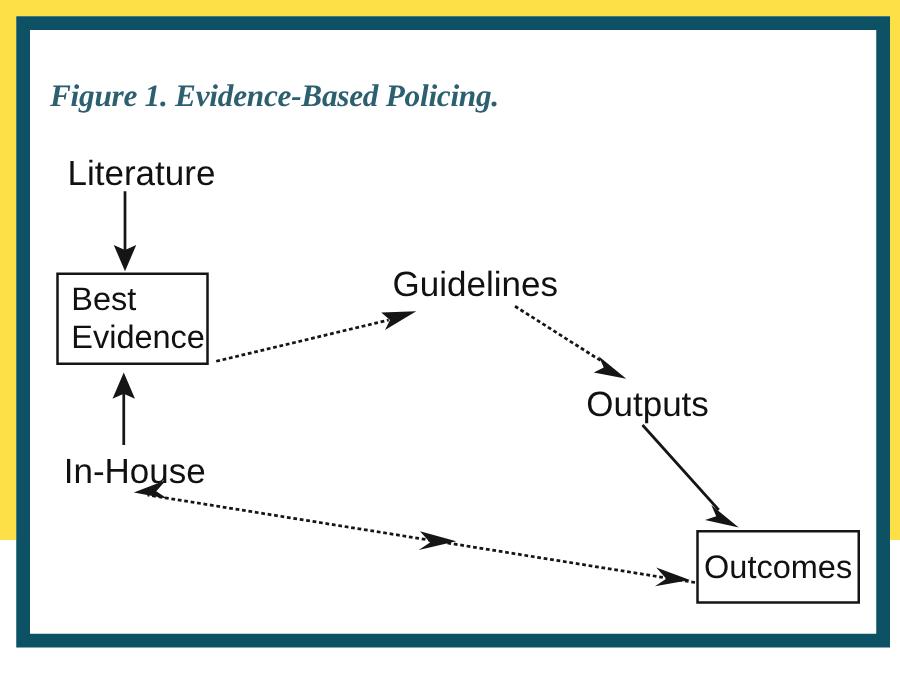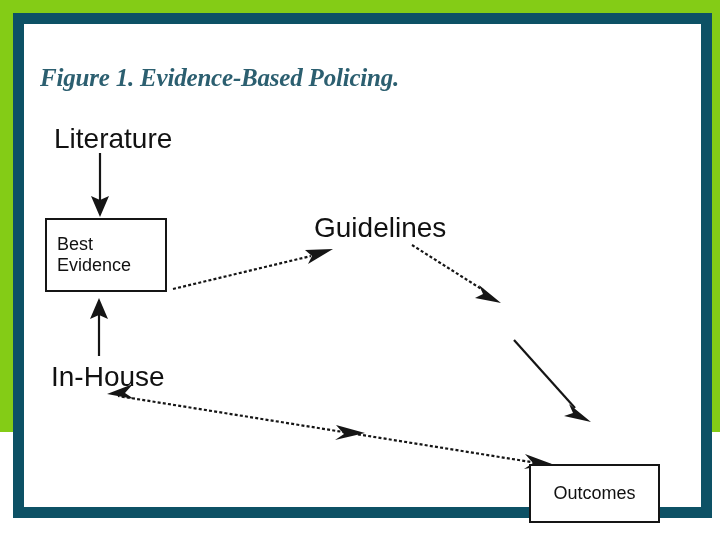--- a/index.html
+++ b/index.html
@@ -10,21 +10,21 @@
   body {
     width: 720px;
     height: 540px;
     font-family: "Liberation Sans", sans-serif;
     overflow: hidden;
   }
   #figure-root {
     position: relative;
     width: 720px;
     height: 432px;
-    background: #84cc16;
+    background: #fde047;
   }
   
   #figure-frame {
     position: absolute;
     left: 13px;
     top: 13px;
     width: 699px;
     height: 505px;
     box-sizing: border-box;
     border: 11px solid #0d5165;
@@ -56,45 +56,44 @@
     color: #111111;
     white-space: nowrap;
     line-height: 1.12;
   }
   .node-box {
     position: absolute;
     box-sizing: border-box;
     border: 2px solid #151515;
     background: #ffffff;
     font-family: "Liberation Sans", sans-serif;
-    font-size: 18px;
+    font-size: 26px;
     color: #111111;
     line-height: 1.15;
     white-space: pre-line;
     display: flex;
     flex-direction: column;
     justify-content: center;
   }
   .node-box .box-text {
     display: block;
     padding-left: 10px;
     white-space: pre-line;
   }
   #node-best-evidence {
     left: 45px;
     top: 218px;
     width: 122px;
     height: 74px;
   }
   #node-outcomes {
-    left: 529px;
+    left: 557px;
     top: 424px;
     width: 131px;
     height: 59px;
-    margin-top: 40px;
   }
   #node-outcomes .box-text {
     text-align: center;
     padding-left: 0;
   }
   #label-literature { left: 54px;  top: 123px; }
   #label-guidelines { left: 314px; top: 212px; }
   #label-outputs    { left: 469px; top: 308px; }
   #label-inhouse    { left: 51px;  top: 361px; }
 </style>
@@ -146,18 +145,19 @@
 
   <div class="node-box" id="node-best-evidence">
     <span class="box-text">Best
 Evidence</span>
   </div>
 
   <div class="node-label" id="label-guidelines">Guidelines</div>
 
   <div class="node-label" id="label-inhouse">In-House</div>
 
+  <div class="node-label" id="label-outputs">Outputs</div>
 
   <div class="node-box" id="node-outcomes">
     <span class="box-text">Outcomes</span>
   </div>
 
 </div>
 
 </body></html>

